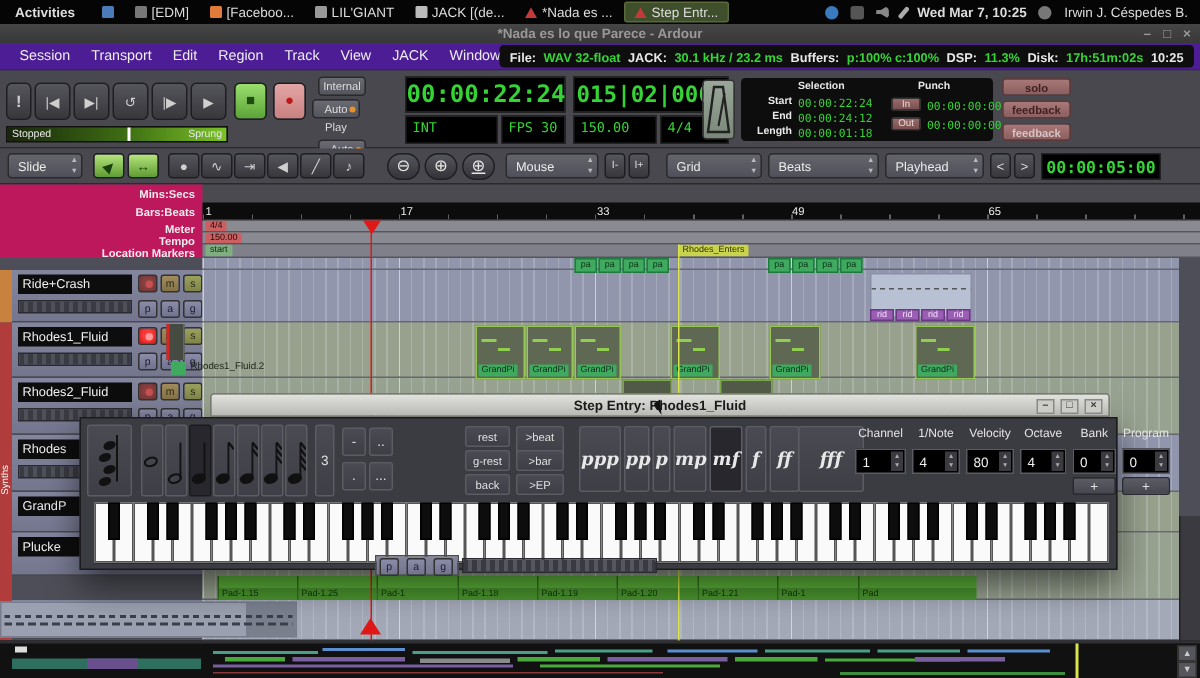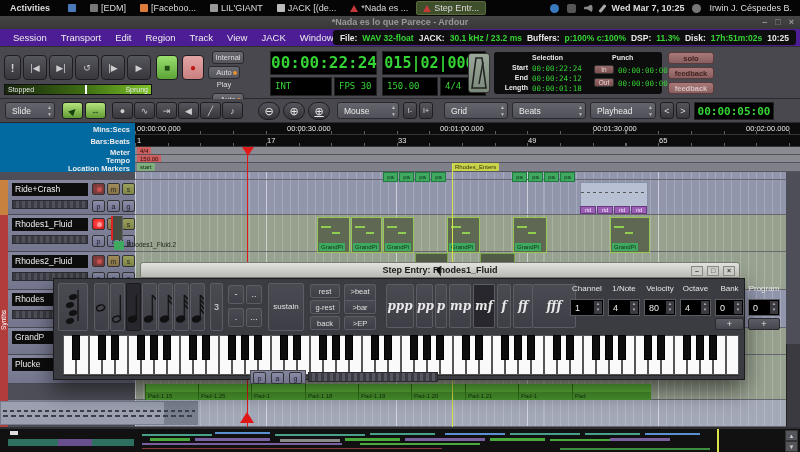--- a/index.html
+++ b/index.html
@@ -55,21 +55,21 @@
   .drop { position:absolute; top:3px; height:17px; background:linear-gradient(#64646c,#50505a); border:1px solid #2a2a2e; border-radius:3px; color:#ececec; font-size:8.5px; line-height:16px; padding-left:6px; }
   .drop .spin { position:absolute; right:2px; top:1px; font-size:5px; color:#bbb; line-height:7px; }
   .tool { position:absolute; top:3px; width:21px; height:17px; border:1px solid #1e1e22; border-radius:3px; text-align:center; line-height:16px; font-size:9px; }
   .tool.on { background:linear-gradient(#b6e37c,#5f9c33); color:#17400e; }
   .tool.off { background:linear-gradient(#55555c,#37373c); color:#cfcfcf; }
   .zoombtn { position:absolute; top:3px; width:22px; height:18px; background:linear-gradient(#55555c,#333338); border:1px solid #1e1e22; border-radius:9px; color:#e8e8e8; font-size:11px; text-align:center; line-height:17px; }
   .nudge { position:absolute; top:3px; width:14px; height:17px; background:linear-gradient(#55555c,#37373c); border:1px solid #1e1e22; border-radius:3px; color:#ddd; font-size:9px; text-align:center; line-height:16px; }
   .editclock { position:absolute; top:3px; width:80px; height:18px; background:#000; border:1px solid #222; color:#35d435; font-family:"DejaVu Sans Mono",monospace; font-size:11px; font-weight:bold; text-align:center; line-height:17px; }
 
   
-  .ruler-labels { position:absolute; left:0; top:123px; width:135px; height:49px; background:#0369a1; color:#ececec; font-size:7.5px; font-weight:bold; }
+  .ruler-labels { position:absolute; left:0; top:123px; width:135px; height:49px; background:#be185d; color:#ececec; font-size:7.5px; font-weight:bold; }
   .ruler-labels div { position:absolute; right:5px; }
   .ruler-row { position:absolute; left:135px; width:665px; color:#e8e8e8; font-size:7.5px; overflow:hidden; }
   .r-black { background:#0c0c0c; border-bottom:1px solid #333;
      background-image:repeating-linear-gradient(90deg, rgba(255,255,255,.35) 0 1px, transparent 1px 32.7px); background-position:bottom; background-size:100% 3px; background-repeat:repeat-x; }
   .r-grey { background:#8a8a92; border-bottom:1px solid #55555c; }
   .rlabel { position:absolute; top:1px; white-space:nowrap; }
   .tag { position:absolute; top:0px; height:8px; font-size:6px; line-height:8px; padding:0 3px; color:#2a0808; border-radius:1px; }
 
   
   .main { position:absolute; top:172px; left:0; width:800px; height:255px; background:#4e4e58; overflow:hidden; }
@@ -285,27 +285,20 @@
     <div class="editclock" style="left:694px;">00:00:05:00</div>
   </div>
 
   <div class="ruler-labels">
     <div style="top:2px;">Mins:Secs</div>
     <div style="top:14px;">Bars:Beats</div>
     <div style="top:25px;">Meter</div>
     <div style="top:33px;">Tempo</div>
     <div style="top:41px;">Location Markers</div>
   </div>
-  <div class="ruler-row r-black" id="ruler-minsec" style="top:123px;height:12px;">
-      <span class="rlabel" style="left: 2px;">00:00:00.000</span>
-      <span class="rlabel" style="left: 152px;">00:00:30.000</span>
-      <span class="rlabel" style="left: 305px;">00:01:00.000</span>
-      <span class="rlabel" style="left: 458px;">00:01:30.000</span>
-      <span class="rlabel" style="left: 611px;">00:02:00.000</span>
-    </div>
   <div class="ruler-row r-black" id="ruler-bars" style="top:135px;height:12px;">
       <span class="rlabel" style="left: 2px;">1</span>
       <span class="rlabel" style="left: 132px;">17</span>
       <span class="rlabel" style="left: 263px;">33</span>
       <span class="rlabel" style="left: 393px;">49</span>
       <span class="rlabel" style="left: 524px;">65</span>
     </div>
   <div class="ruler-row r-grey" style="top:147px;height:8px;">
     <span class="tag" style="left:2px;background:#cc5f5f;">4/4</span>
   </div>
@@ -566,21 +559,20 @@
           <line x1="10" y1="11" x2="14" y2="16" stroke="#111" stroke-width="1.7"></line>
           <line x1="10" y1="16" x2="14" y2="21" stroke="#111" stroke-width="1.7"></line>
           <line x1="10" y1="21" x2="14" y2="26" stroke="#111" stroke-width="1.7"></line>
         </svg>
       </div>
       <div class="txtbtn" style="left: 156px; top: 4px; width: 13px; height: 48px; font-size: 9px; line-height: 46px;">3</div>
       <div class="txtbtn" style="left: 174px; top: 6px; width: 16px; height: 19px; font-size: 9px; line-height: 17px;">-</div>
       <div class="txtbtn" style="left: 192px; top: 6px; width: 16px; height: 19px; font-size: 9px; line-height: 17px;">..</div>
       <div class="txtbtn" style="left: 174px; top: 29px; width: 16px; height: 19px; font-size: 9px; line-height: 17px;">.</div>
       <div class="txtbtn" style="left: 192px; top: 29px; width: 16px; height: 19px; font-size: 9px; line-height: 17px;">...</div>
-      <div class="txtbtn" style="left: 214px; top: 4px; width: 36px; height: 48px; font-size: 8px; line-height: 46px;">sustain</div>
       <div class="txtbtn" style="left: 256px; top: 5px; width: 30px; height: 14px; font-size: 7.5px; line-height: 13px;">rest</div>
       <div class="txtbtn" style="left: 256px; top: 21px; width: 30px; height: 14px; font-size: 7.5px; line-height: 13px;">g-rest</div>
       <div class="txtbtn" style="left: 256px; top: 37px; width: 30px; height: 14px; font-size: 7.5px; line-height: 13px;">back</div>
       <div class="txtbtn" style="left: 290px; top: 5px; width: 32px; height: 20px; font-size: 7.5px; line-height: 13px;">&gt;beat</div>
       <div class="txtbtn" style="left: 290px; top: 21px; width: 32px; height: 14px; font-size: 7.5px; line-height: 13px;">&gt;bar</div>
       <div class="txtbtn" style="left: 290px; top: 37px; width: 32px; height: 14px; font-size: 7.5px; line-height: 13px;">&gt;EP</div>
       <div class="txtbtn dynbtn" style="left: 332px; top: 5px; width: 28px; height: 44px; line-height: 42px;">ppp</div>
       <div class="txtbtn dynbtn" style="left: 362px; top: 5px; width: 17px; height: 44px; line-height: 42px;">pp</div>
       <div class="txtbtn dynbtn" style="left: 381px; top: 5px; width: 12px; height: 44px; line-height: 42px;">p</div>
       <div class="txtbtn dynbtn" style="left: 395px; top: 5px; width: 22px; height: 44px; line-height: 42px;">mp</div>

